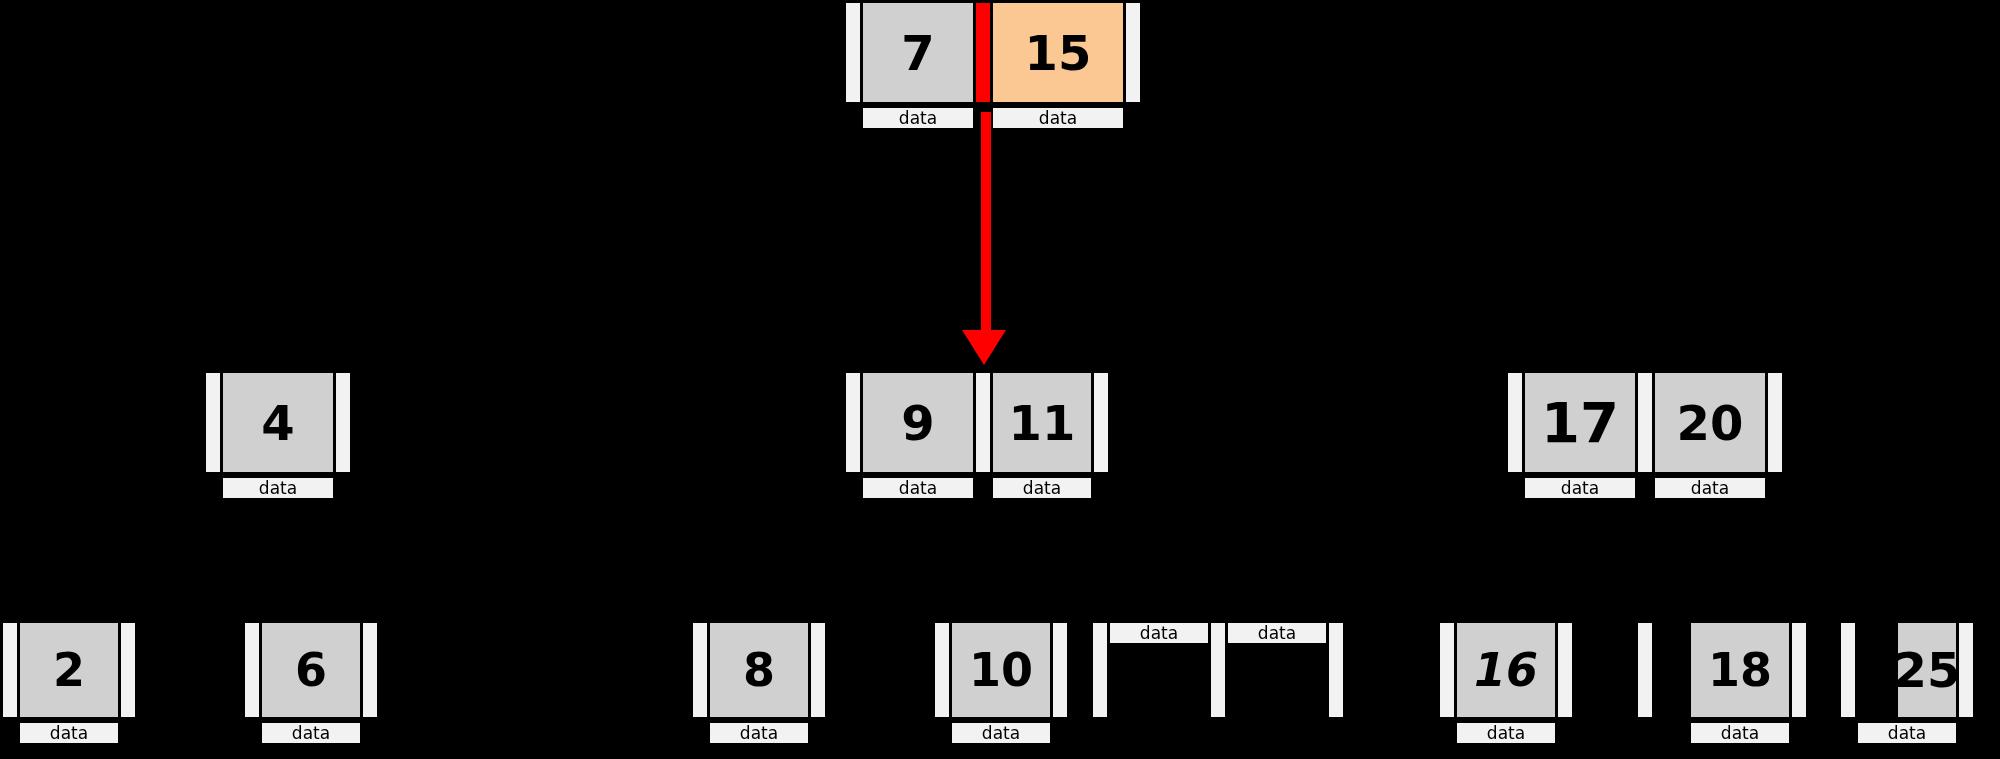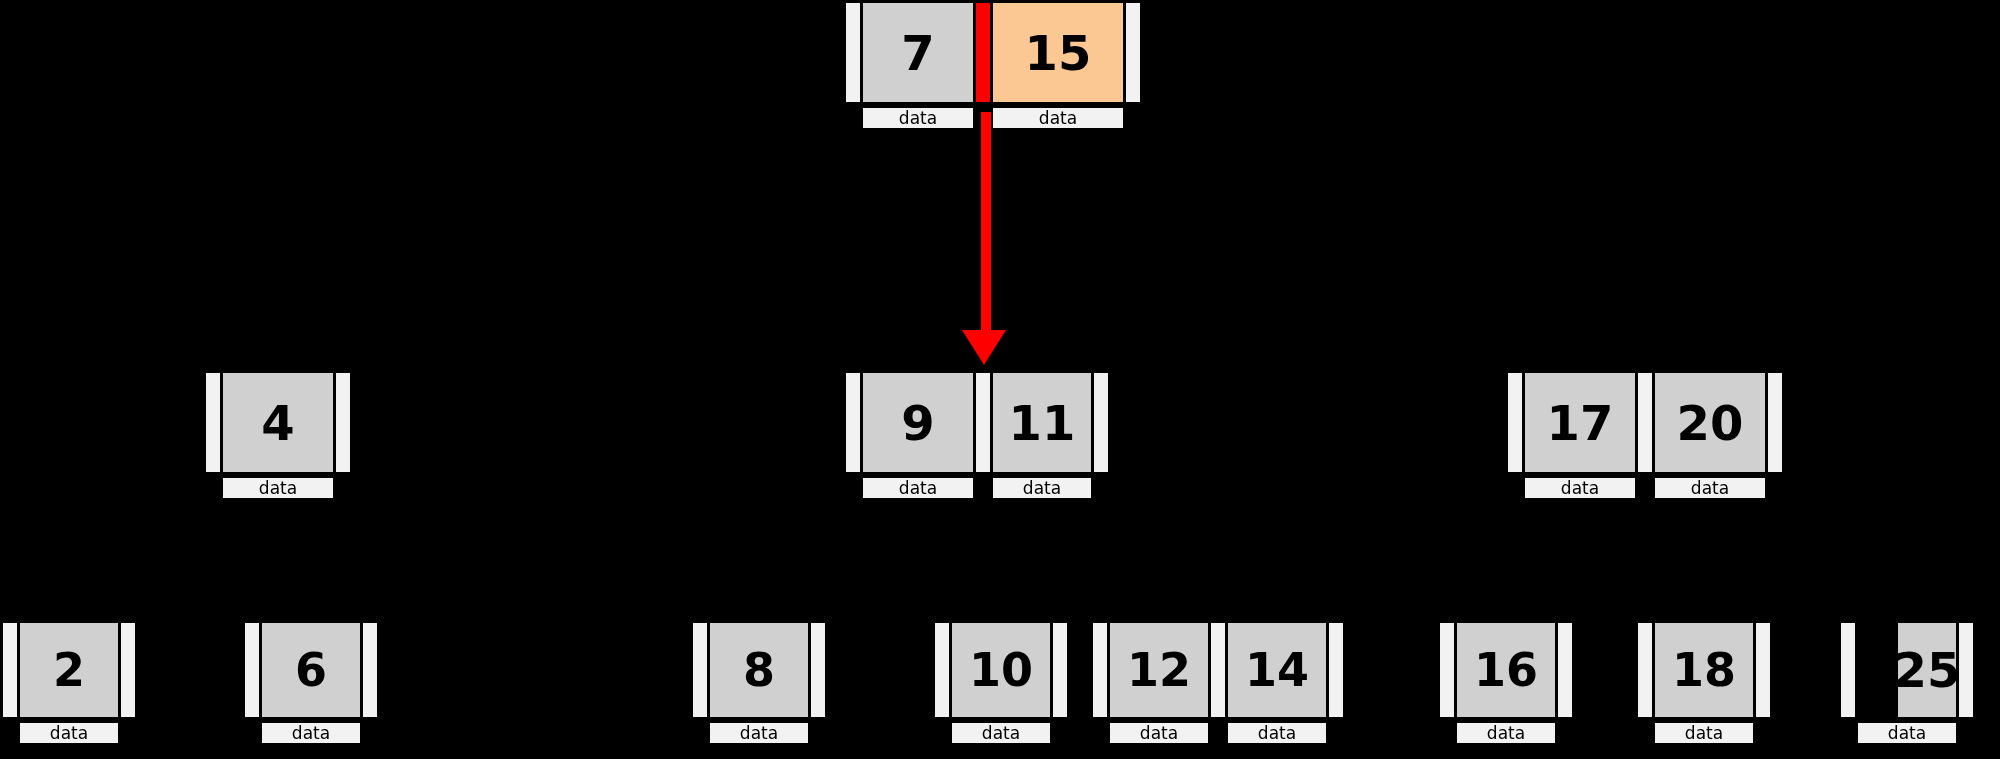--- a/index.html
+++ b/index.html
@@ -152,21 +152,21 @@
         <div class="ptr" style="height: 105px;"></div>
         <div class="spacer" style="height: 26px;"></div>
       </div>
     </div>
     <div class="node" style="left: 1505px; top: 370px;">
       <div class="slot-col" style="width: 20px;">
         <div class="ptr" style="height: 105px;"></div>
         <div class="spacer" style="height: 26px;"></div>
       </div>
       <div class="slot-col" style="width: 116px; margin-left: -3px; margin-right: -3px;">
-        <div class="keycell" style="height: 105px; font-size: 48px;">17</div>
+        <div class="keycell" style="height: 105px; font-size: 56px;">17</div>
         <div class="datalbl" style="height: 26px; font-size: 17px;">data</div>
       </div>
       <div class="slot-col" style="width: 20px;">
         <div class="ptr" style="height: 105px;"></div>
         <div class="spacer" style="height: 26px;"></div>
       </div>
       <div class="slot-col" style="width: 116px; margin-left: -3px; margin-right: -3px;">
         <div class="keycell" style="height: 105px; font-size: 48px;">20</div>
         <div class="datalbl" style="height: 26px; font-size: 17px;">data</div>
       </div>
@@ -230,56 +230,54 @@
         <div class="ptr" style="height: 100px;"></div>
         <div class="spacer" style="height: 26px;"></div>
       </div>
     </div>
     <div class="node" style="left: 1090px; top: 620px;">
       <div class="slot-col" style="width: 20px;">
         <div class="ptr" style="height: 100px;"></div>
         <div class="spacer" style="height: 26px;"></div>
       </div>
       <div class="slot-col" style="width: 104px; margin-left: -3px; margin-right: -3px;">
-        <div class="keycell" style="height: 100px; font-size: 46px;">12</div>
-        <div class="datalbl" style="height: 26px; font-size: 17px;">data</div>
-      </div>
-      <div class="slot-col" style="width: 20px;">
-        <div class="ptr" style="height: 100px;"></div>
-        <div class="spacer" style="height: 26px;"></div>
-      </div>
-      <div class="slot-col" style="width: 104px; margin-left: -3px; margin-right: -3px;">
-        <div class="keycell" style="height: 100px; font-size: 46px;">14</div>
+        <div class="datalbl" style="height: 26px; font-size: 17px;">data</div>
+      </div>
+      <div class="slot-col" style="width: 20px;">
+        <div class="ptr" style="height: 100px;"></div>
+        <div class="spacer" style="height: 26px;"></div>
+      </div>
+      <div class="slot-col" style="width: 104px; margin-left: -3px; margin-right: -3px;">
         <div class="datalbl" style="height: 26px; font-size: 17px;">data</div>
       </div>
       <div class="slot-col" style="width: 20px;">
         <div class="ptr" style="height: 100px;"></div>
         <div class="spacer" style="height: 26px;"></div>
       </div>
     </div>
     <div class="node" style="left: 1437px; top: 620px;">
       <div class="slot-col" style="width: 20px;">
         <div class="ptr" style="height: 100px;"></div>
         <div class="spacer" style="height: 26px;"></div>
       </div>
       <div class="slot-col" style="width: 104px; margin-left: -3px; margin-right: -3px;">
-        <div class="keycell" style="height: 100px; font-size: 46px;">16</div>
+        <div class="keycell" style="height: 100px; font-size: 46px; font-style: italic;">16</div>
         <div class="datalbl" style="height: 26px; font-size: 17px;">data</div>
       </div>
       <div class="slot-col" style="width: 20px;">
         <div class="ptr" style="height: 100px;"></div>
         <div class="spacer" style="height: 26px;"></div>
       </div>
     </div>
     <div class="node" style="left: 1635px; top: 620px;">
       <div class="slot-col" style="width: 20px;">
         <div class="ptr" style="height: 100px;"></div>
         <div class="spacer" style="height: 26px;"></div>
       </div>
-      <div class="slot-col" style="width: 104px; margin-left: -3px; margin-right: -3px;">
+      <div class="slot-col" style="width: 104px; margin-left: -3px; margin-right: -3px; padding-left: 36px;">
         <div class="keycell" style="height: 100px; font-size: 46px;">18</div>
         <div class="datalbl" style="height: 26px; font-size: 17px;">data</div>
       </div>
       <div class="slot-col" style="width: 20px;">
         <div class="ptr" style="height: 100px;"></div>
         <div class="spacer" style="height: 26px;"></div>
       </div>
     </div>
     <div class="node" style="left: 1838px; top: 620px;">
       <div class="slot-col" style="width: 20px;">

